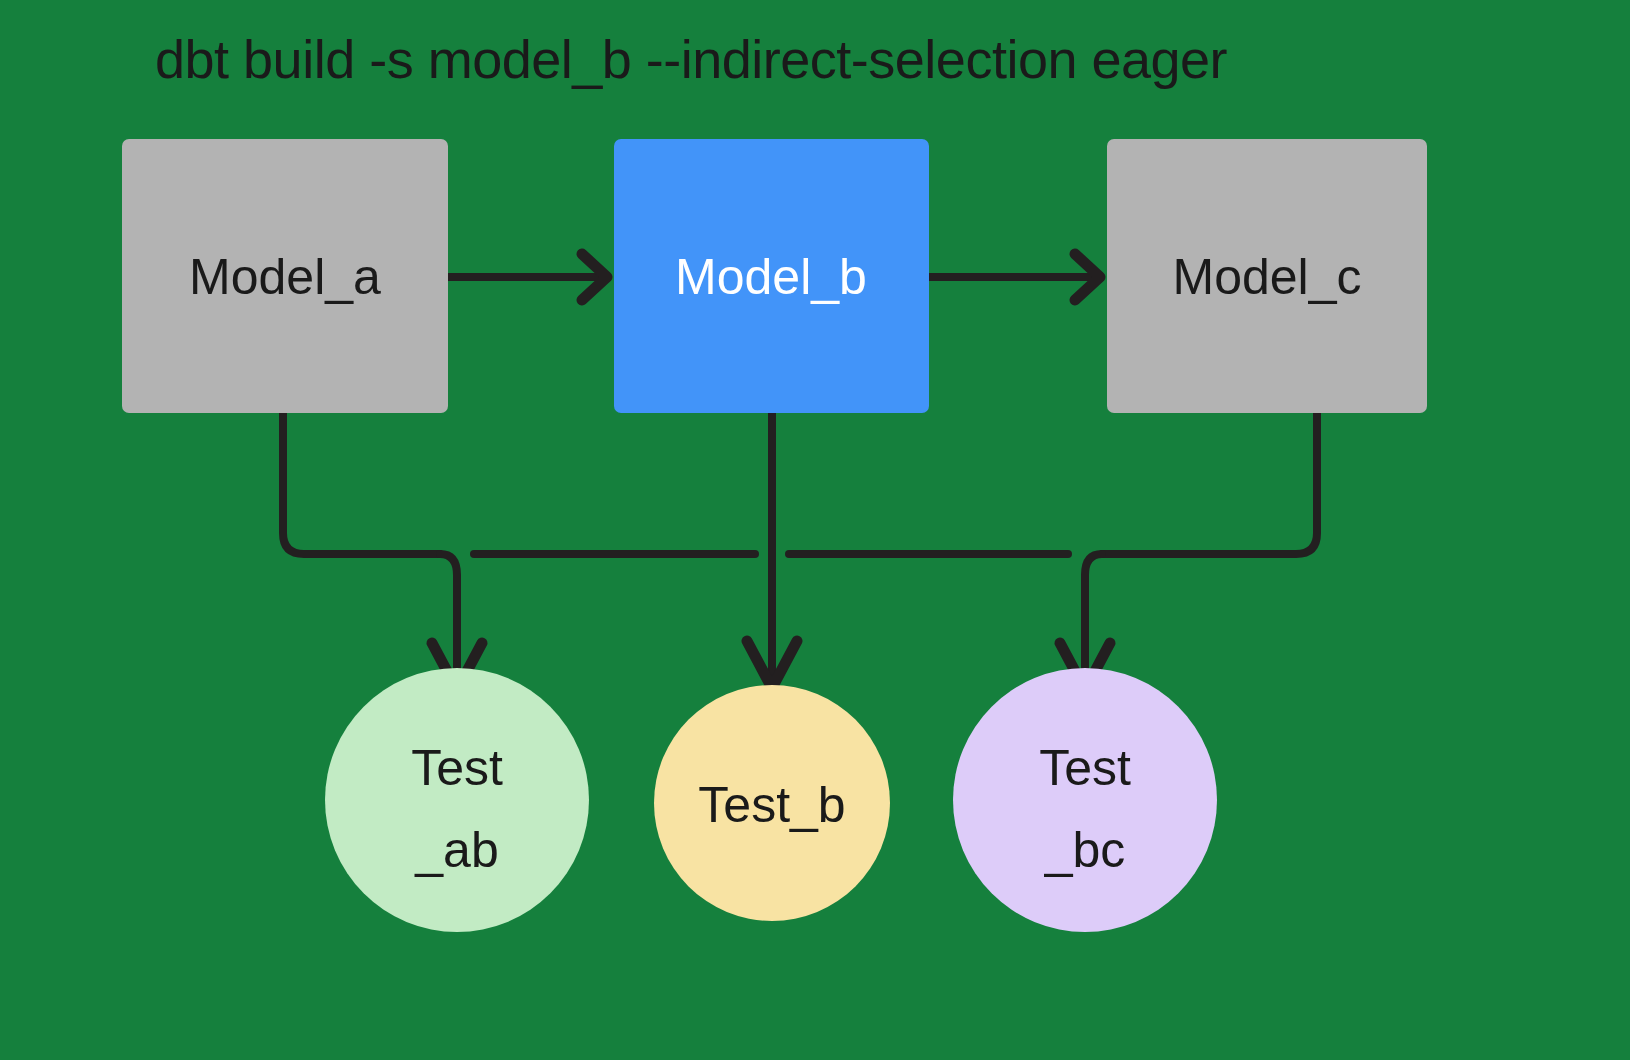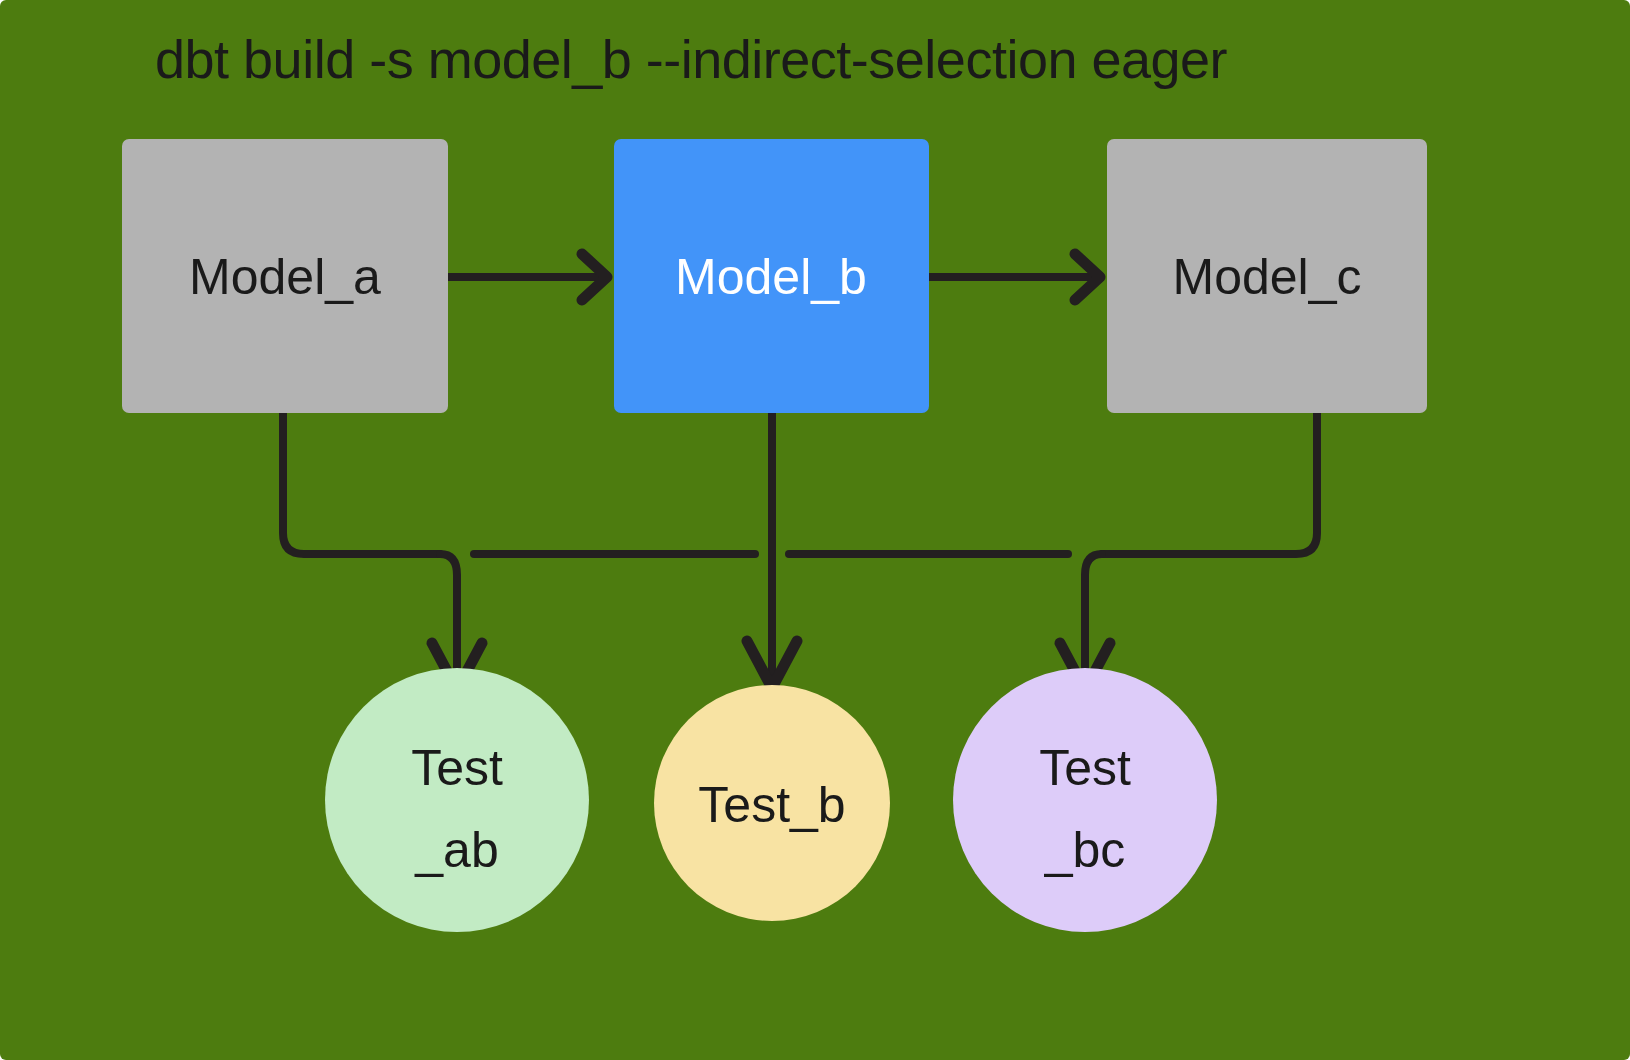--- a/index.html
+++ b/index.html
@@ -10,22 +10,21 @@
   body {
     width: 1630px;
     height: 1060px;
     font-family: "Liberation Sans", sans-serif;
     overflow: hidden;
   }
   #diagram-root {
     position: relative;
     width: 1630px;
     height: 1060px;
-    background: #4d7c0f;
-    border-radius: 6px;
+    background: #15803d;
   }
   .title {
     position: absolute;
     left: 155px;
     top: 26px;
     font-size: 54px;
     line-height: 66px;
     color: #1a1a1a;
     font-family: "Liberation Sans", sans-serif;
     white-space: nowrap;

